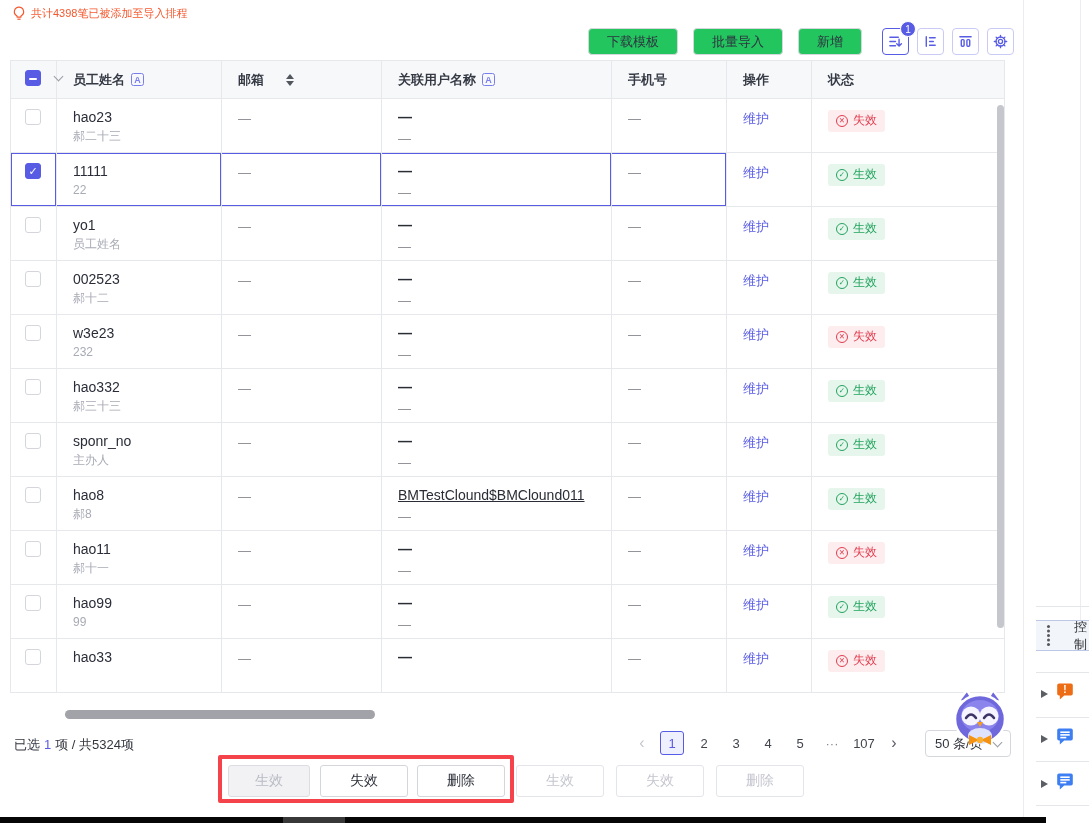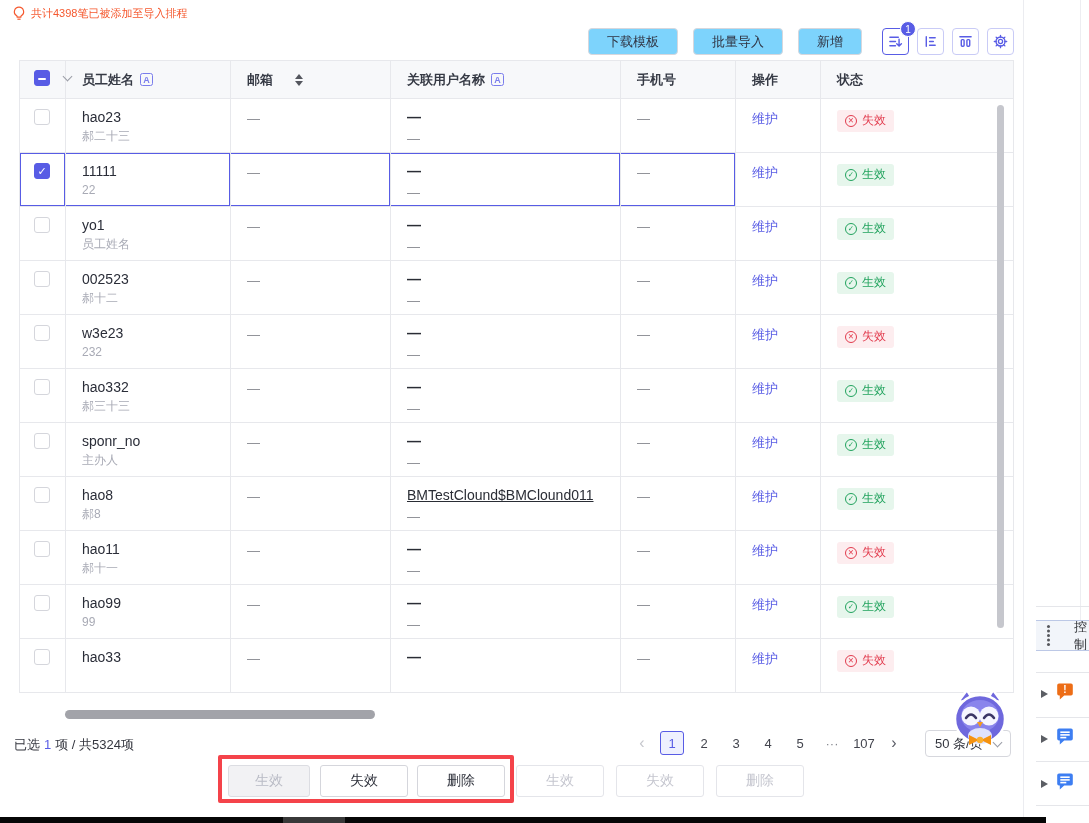--- a/index.html
+++ b/index.html
@@ -8,32 +8,32 @@
     font-family:"Liberation Sans","DejaVu Sans",sans-serif;}
   .screen{position:relative;width:1089px;height:823px;background:#fff;overflow:hidden;}
 
   
   .notice{position:absolute;left:12px;top:6px;display:flex;align-items:center;gap:5px;
     color:#f5582e;font-size:11px;}
   .notice svg{flex:0 0 auto;}
 
   
   .toolbar{position:absolute;top:28px;right:75px;display:flex;align-items:center;gap:15px;}
-  .tbtn{height:27px;padding:0 18px;background:#7dd3fc;border:1px solid #d6d7dd;border-radius:4px;
+  .tbtn{height:27px;padding:0 18px;background:#22c55e;border:1px solid #d6d7dd;border-radius:4px;
     font-size:13px;color:#2f3240;display:flex;align-items:center;cursor:pointer;}
   .icongrp{display:flex;gap:8px;margin-left:5px;}
   .ibtn{width:27px;height:27px;border:1px solid #c9cbf6;border-radius:4px;background:#fff;
     display:flex;align-items:center;justify-content:center;position:relative;color:var(--acc);cursor:pointer;}
   .ibtn.active{border-color:var(--acc);}
   .nbadge{position:absolute;top:-8px;right:-8px;min-width:16px;height:16px;border-radius:50%;
     background:var(--acc);color:#fff;font-size:10px;display:flex;align-items:center;justify-content:center;
     border:1.5px solid #fff;}
 
   
-  .table-wrap{position:absolute;left:10px;top:60px;width:995px;height:651px;overflow:hidden;margin-left:9px;}
+  .table-wrap{position:absolute;left:10px;top:60px;width:995px;height:651px;overflow:hidden;}
   table{border-collapse:separate;border-spacing:0;table-layout:fixed;width:995px;}
   th,td{border-right:1px solid var(--border);border-bottom:1px solid var(--border);}
   th:first-child,td:first-child{border-left:1px solid var(--border);}
   thead th{border-top:1px solid var(--border);height:39px;background:#f7f8fa;font-size:13px;
     font-weight:700;color:#363a45;text-align:left;padding:0 0 0 16px;vertical-align:middle;white-space:nowrap;}
   td{height:54px;padding:10px 8px 0 16px;vertical-align:top;background:#fff;}
   .c-check{width:47px;padding-left:14px!important;}
   thead .c-check{display:table-cell;}
   .hflex{display:inline-flex;align-items:center;gap:6px;}
   .nm{font-size:14px;color:#2a2d38;line-height:17px;}

